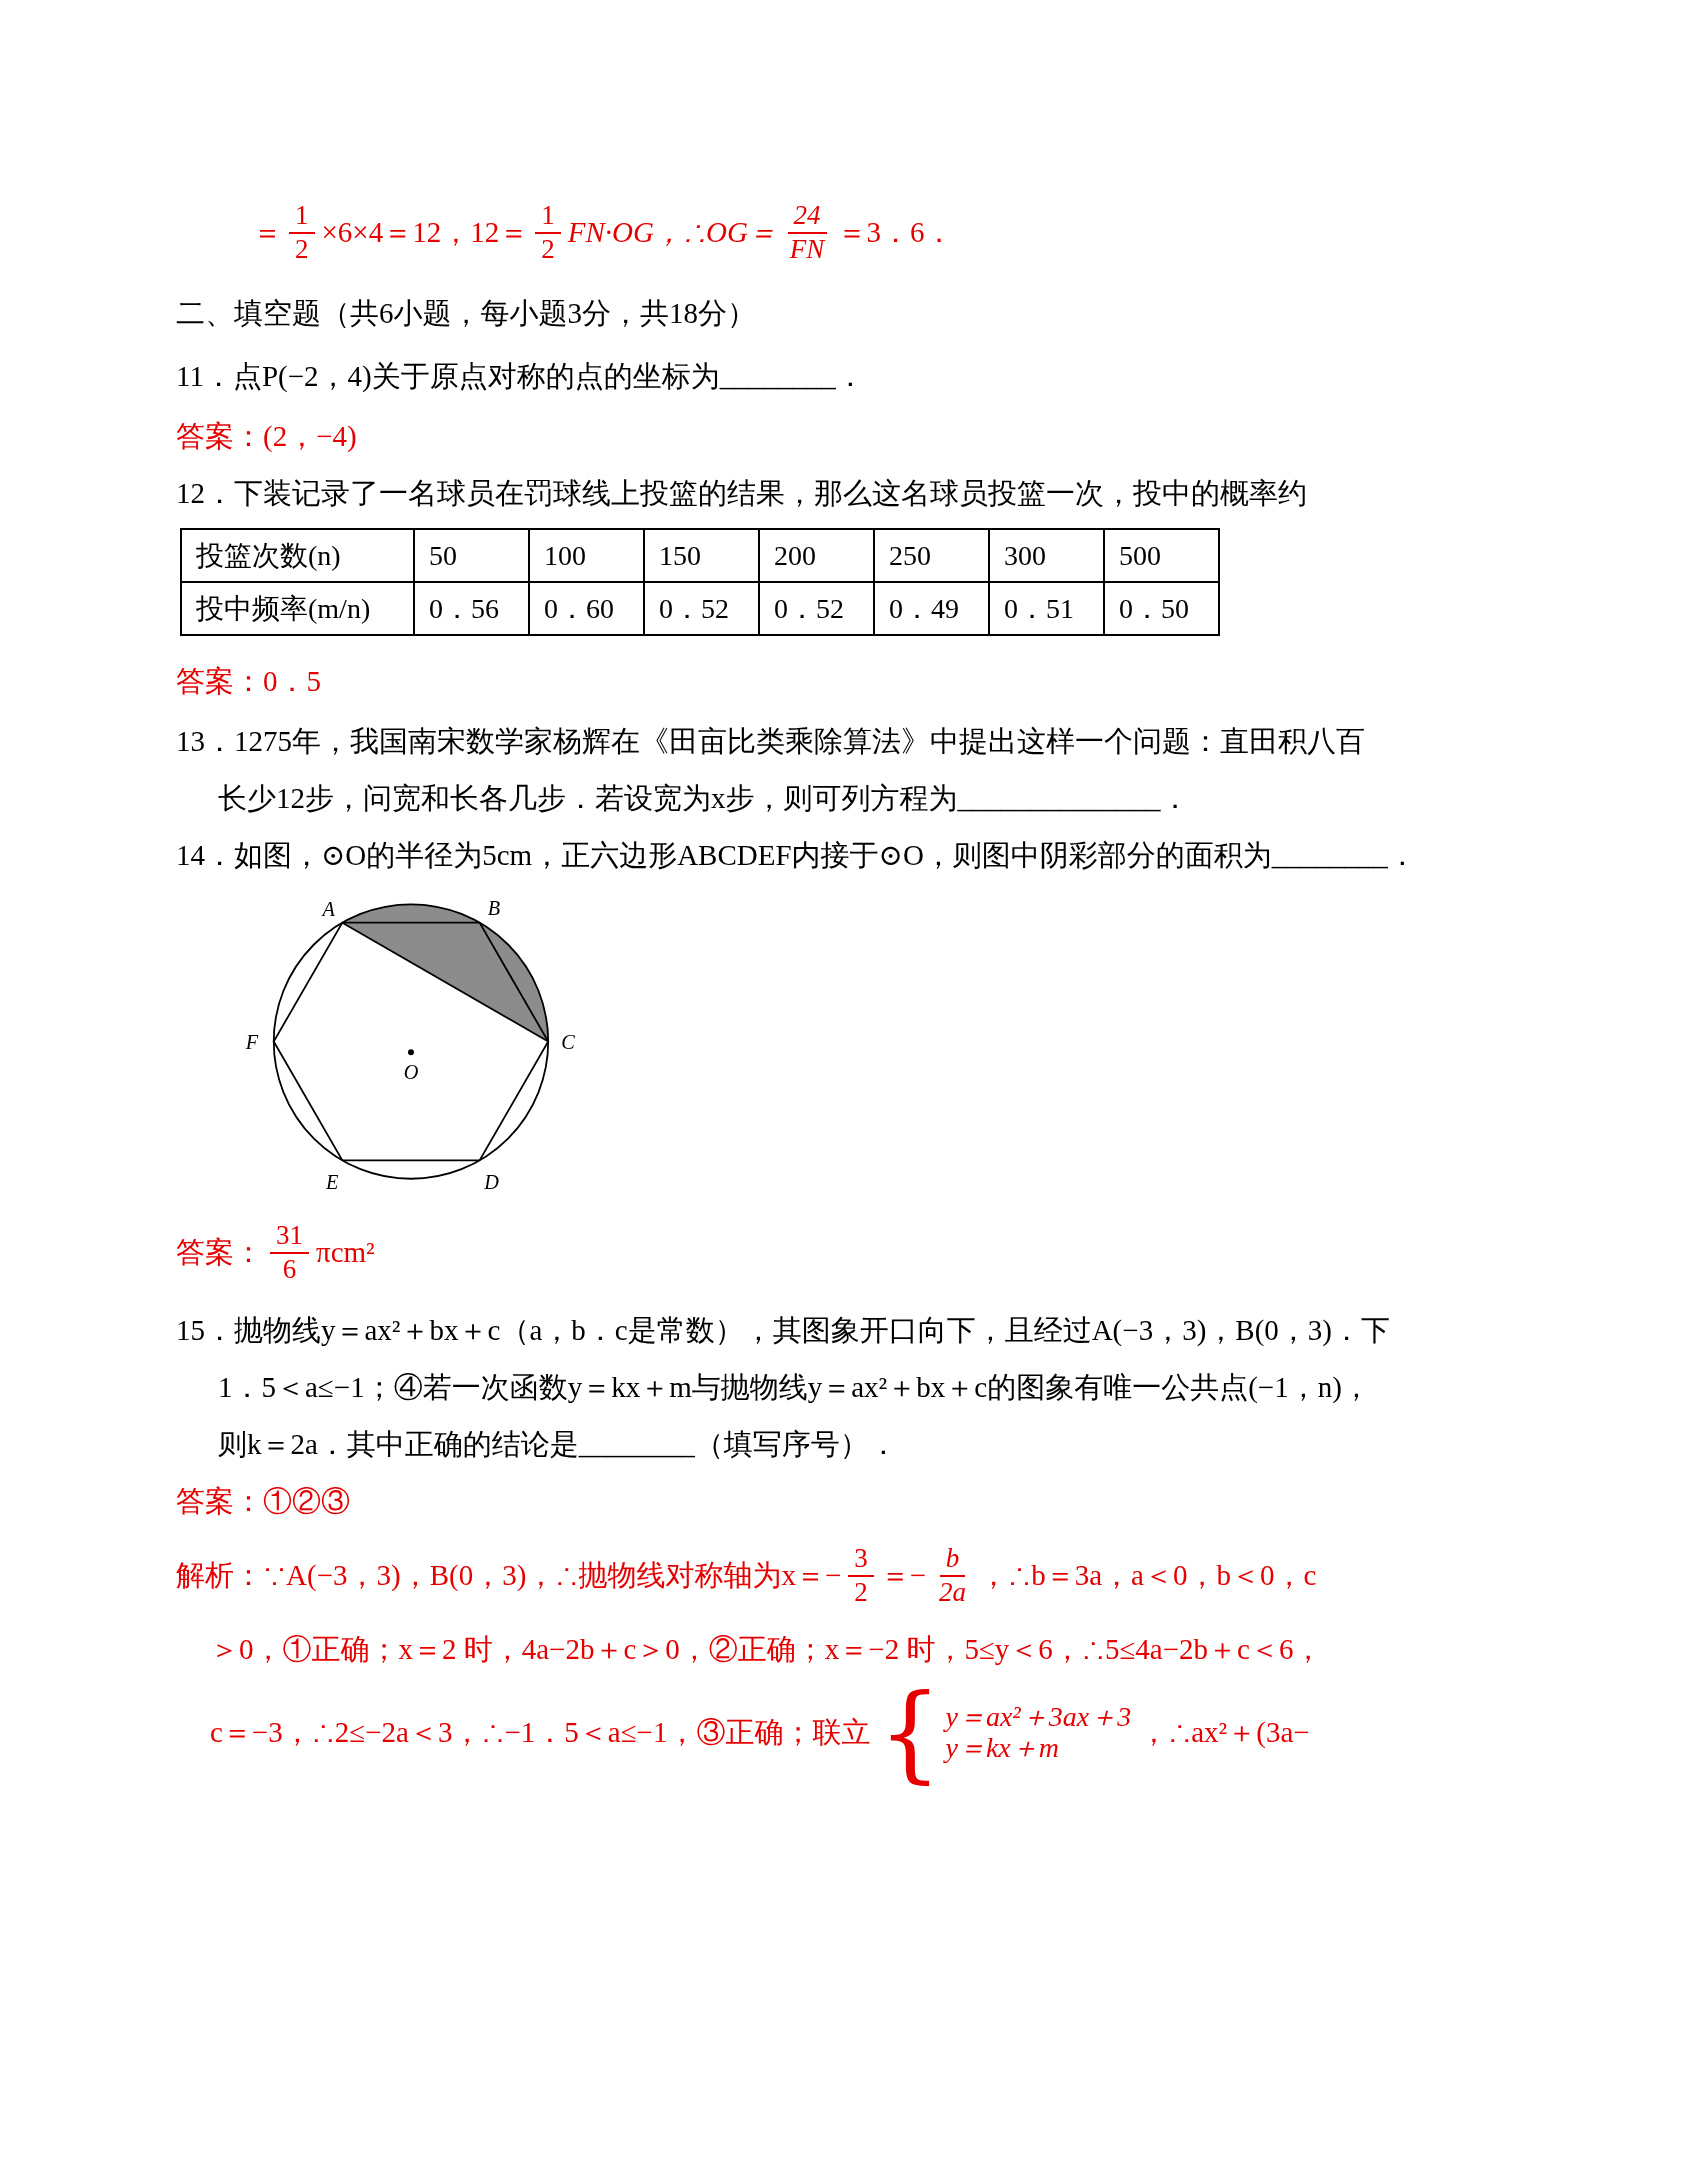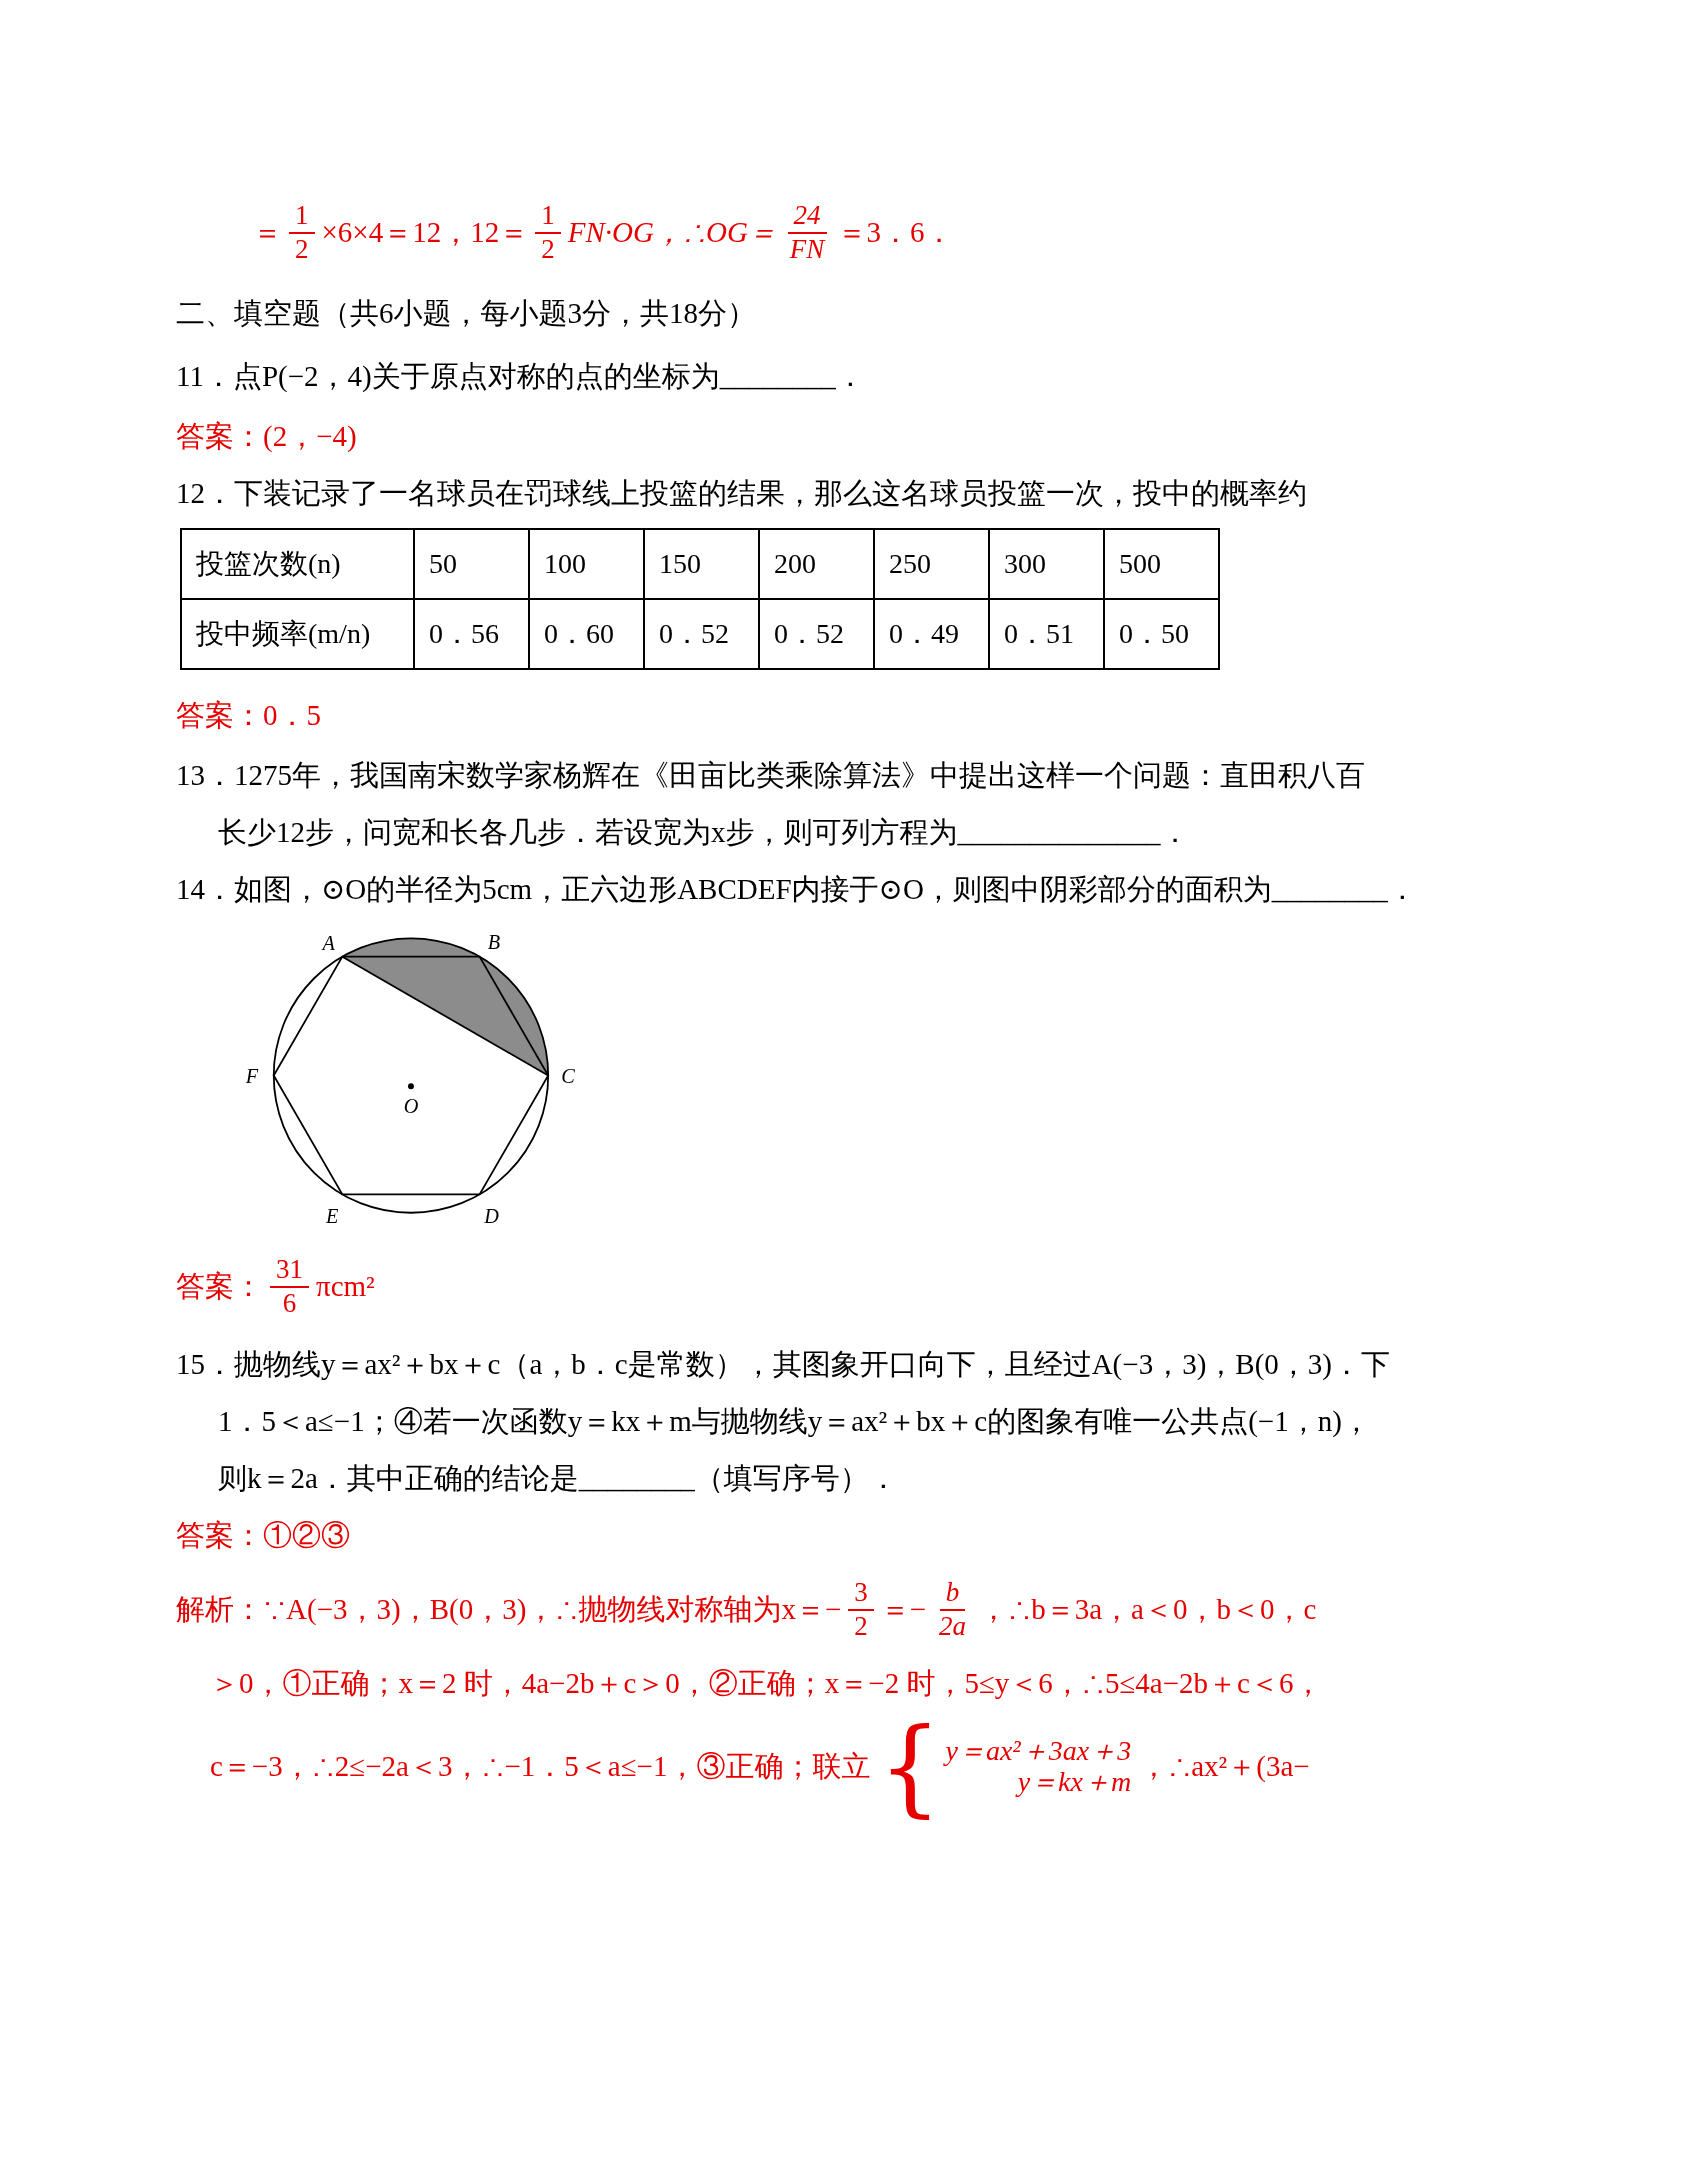--- a/index.html
+++ b/index.html
@@ -18,31 +18,31 @@
   .indent-sm{padding-left:34px;}
   .red{color:#e60000;}
   .formula-line{display:flex;align-items:center;min-height:99px;white-space:pre;}
   .frac{display:inline-flex;flex-direction:column;align-items:center;vertical-align:middle;
         line-height:1.15;margin:0 7px;font-size:27px;}
   .frac .num{padding:0 6px;border-bottom:2px solid currentColor;}
   .frac .den{padding:0 6px;}
   .frac.it{font-style:italic;}
   table.freq{border-collapse:collapse;margin:6px 0 14px 4px;}
   table.freq td{
-    border:2px solid #000;height:70px;font-size:28px;
+    border:2px solid #000;height:53px;font-size:28px;
     padding:0 10px 0 14px;min-width:115px;box-sizing:border-box;white-space:pre;
   }
   table.freq td.rowhead{min-width:233px;}
   .fig-wrap{margin:8px 0 0 50px;}
   .fig-wrap svg{display:block;}
   .sys{display:inline-flex;align-items:center;margin:0 8px;}
   .sys .brace{font-size:99px;line-height:0.9;font-weight:400;transform:scaleY(1.05);
               font-family:"DejaVu Serif",serif;}
   .sys .eqs{display:flex;flex-direction:column;font-style:italic;font-size:28px;
-            padding-left:4px;line-height:1.1;align-items:flex-end;}
+            padding-left:4px;line-height:1.1;}
   .svglabel{font-family:"Liberation Serif","DejaVu Serif",serif;font-style:italic;font-size:34px;fill:#000;}
 </style>
 </head>
 <body>
 
 <div class="page">
   <div class="content">
 
     <div class="formula-line red" style="padding-left:77px">
       <span>＝</span><span class="frac"><span class="num">1</span><span class="den">2</span></span><span>×6×4＝12，12＝</span><span class="frac"><span class="num">1</span><span class="den">2</span></span><span style="font-style:italic">FN·OG，∴OG＝</span><span class="frac it"><span class="num">24</span><span class="den">FN</span></span><span>＝3．6．</span>

